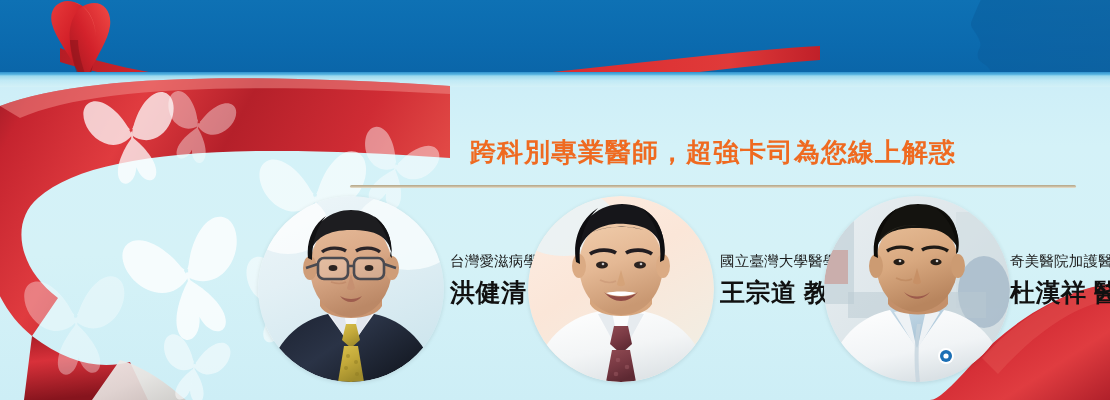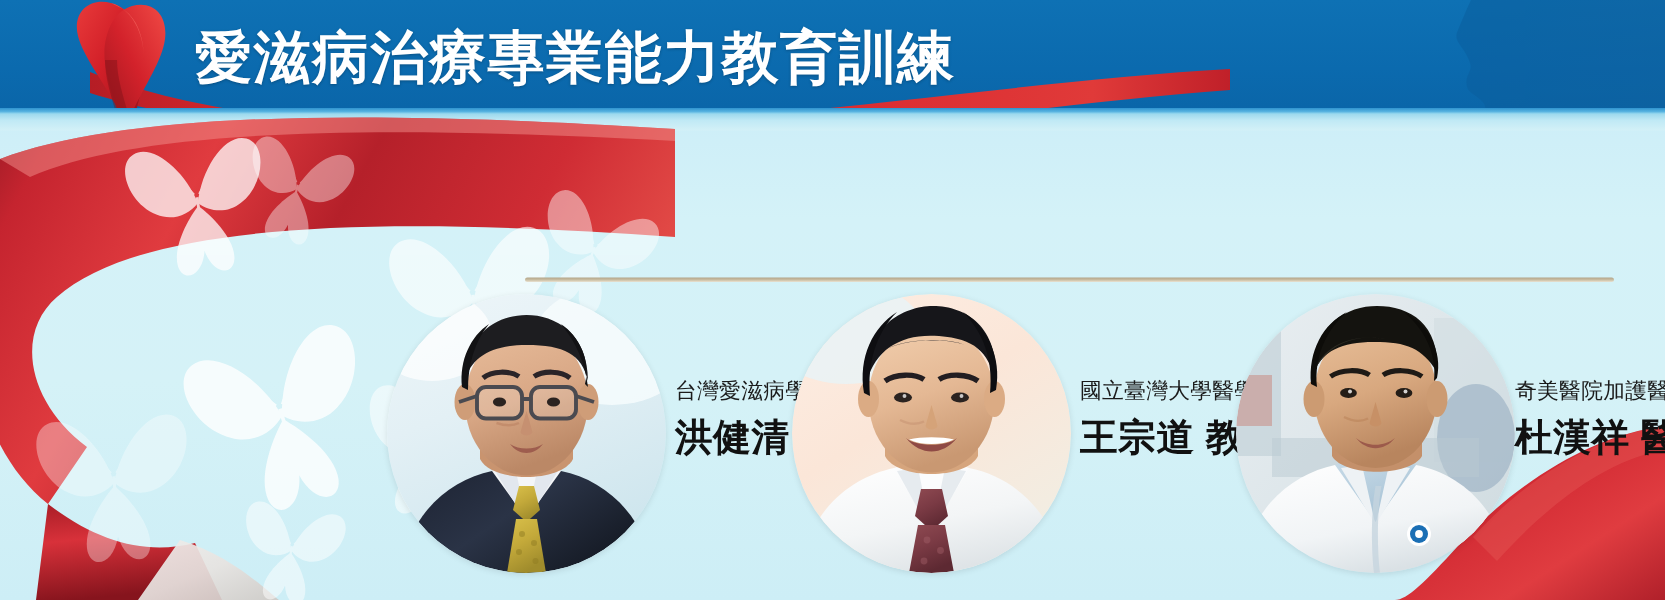--- a/index.html
+++ b/index.html
@@ -190,21 +190,20 @@
           <stop offset="0" stop-color="#b51d25"></stop>
           <stop offset="0.2" stop-color="#e32b32"></stop>
           <stop offset="0.55" stop-color="#d8242c"></stop>
           <stop offset="0.88" stop-color="#e03a39"></stop>
           <stop offset="1" stop-color="#c02029"></stop>
         </linearGradient>
       </defs>
       <path d="M 0,4 C 80,36 220,50 380,38 C 520,28 650,8 760,2 L 760,16 C 650,24 530,44 382,54 C 222,64 70,40 0,18 Z" fill="url(#tailg)"></path>
     </svg>
 
-    <div class="header-title">愛滋病治療專業能力教育訓練</div>
 
     <svg class="ribbon-logo" viewBox="0 0 150 92">
       <defs>
         <linearGradient id="rb1" x1="0" y1="0" x2="1" y2="1">
           <stop offset="0" stop-color="#e83a3a"></stop>
           <stop offset="0.45" stop-color="#d21f28"></stop>
           <stop offset="1" stop-color="#91141c"></stop>
         </linearGradient>
         <linearGradient id="rb2" x1="1" y1="0" x2="0" y2="1">
           <stop offset="0" stop-color="#f04a45"></stop>
@@ -214,20 +213,21 @@
       </defs>
       <path d="M 62,88 C 52,64 34,44 30,28 C 26,12 38,2 52,6 C 68,10 74,28 74,44 C 74,60 70,74 66,88 Z" fill="url(#rb1)"></path>
       <path d="M 62,88 C 72,64 86,46 88,30 C 90,14 80,4 66,8 C 52,12 46,30 48,46 C 50,62 56,76 60,88 Z" fill="url(#rb2)"></path>
       <path d="M 52,6 C 66,10 74,26 74,44 C 74,34 72,18 60,10 Z" fill="#ff7d74" opacity="0.5"></path>
       <path d="M 48,44 C 48,58 54,74 58,88 L 66,88 C 62,74 56,58 56,44 Z" fill="#7e1118" opacity="0.45"></path>
     </svg>
 
     <div class="head-bottomline"></div>
   </div>
 
+  <div class="tagline">跨科別專業醫師，超強卡司為您線上解惑</div>
   <div class="divider"></div>
 
   <div class="speaker" id="sp1">
     <div class="avatar">
       <svg viewBox="0 0 186 186">
         <defs>
           <linearGradient id="bg1" x1="0" y1="0" x2="0.4" y2="1">
             <stop offset="0" stop-color="#eef6f9"></stop>
               <stop offset="0.45" stop-color="#e3f0f5"></stop>
             <stop offset="1" stop-color="#cfe6ee"></stop>

